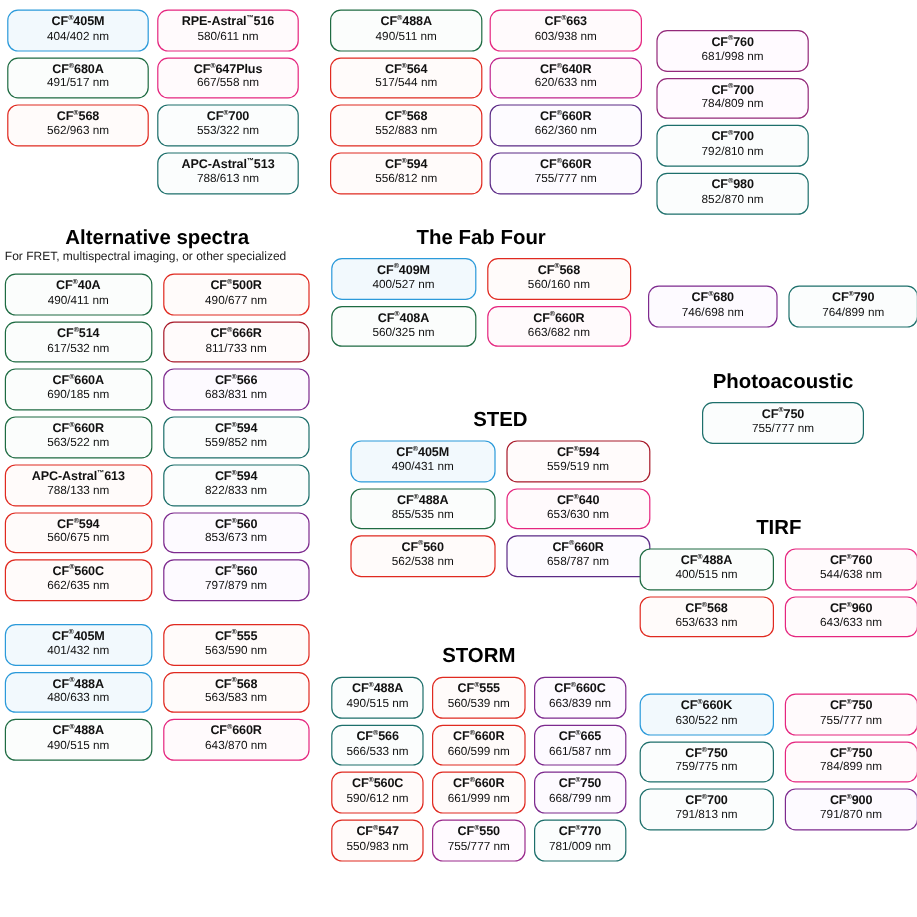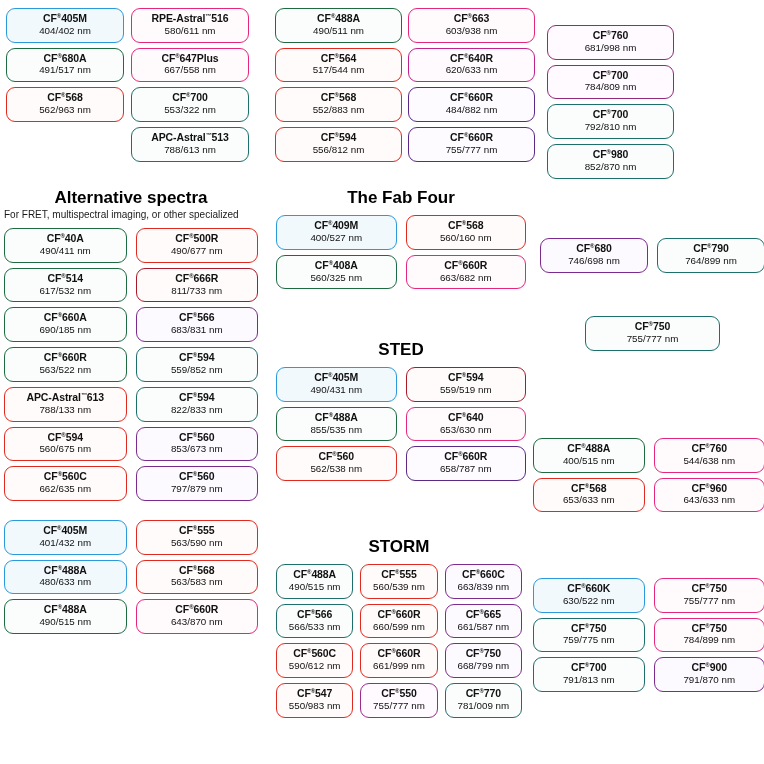--- a/index.html
+++ b/index.html
@@ -92,21 +92,21 @@
   #top-colA  { left: 6px;   top: 8px;   width: 118px; }
   #top-colB  { left: 131px; top: 8px;   width: 118px; }
   #top-colC  { left: 275px; top: 8px;   width: 127px; }
   #top-colD  { left: 408px; top: 8px;   width: 127px; }
   #top-colE  { left: 547px; top: 25px;  width: 127px; }
 
   #alt-sec   { left: 4px;   top: 188px; width: 254px; }
   #fab-sec   { left: 276px; top: 188px; width: 250px; }
   #pa-pair   { left: 540px; top: 238px; width: 225px; }
   #pa-sec    { left: 540px; top: 308px; width: 225px; }
-  #sted-sec  { left: 276px; top: 340px; width: 250px; }
+  #sted-sec  { left: 292px; top: 340px; width: 250px; }
   #tirf-sec  { left: 533px; top: 430px; width: 232px; }
   #sim-sec   { left: 4px;   top: 512px; width: 254px; }
   #storm-sec { left: 276px; top: 512px; width: 246px; margin-top: 25px; }
   #twop-sec  { left: 533px; top: 570px; width: 232px; }
 
   .sec-body { margin-top: 8px; }
 </style>
 </head>
 <body>
 
@@ -171,21 +171,21 @@
       <div class="pill c-pink">
         <div class="nm">CF<sup>®</sup>663</div>
         <div class="wl">603/938 nm</div>
       </div>
       <div class="pill c-magenta">
         <div class="nm">CF<sup>®</sup>640R</div>
         <div class="wl">620/633 nm</div>
       </div>
       <div class="pill c-violet">
         <div class="nm">CF<sup>®</sup>660R</div>
-        <div class="wl">484/882 nm</div>
+        <div class="wl">662/360 nm</div>
       </div>
       <div class="pill c-violet">
         <div class="nm">CF<sup>®</sup>660R</div>
         <div class="wl">755/777 nm</div>
       </div>
     </div>
 </div>
 <div class="blk" id="top-colE">
   <div class="grid g1">
       <div class="pill c-plum">
@@ -307,20 +307,21 @@
         <div class="wl">746/698 nm</div>
       </div>
       <div class="pill c-teal">
         <div class="nm">CF<sup>®</sup>790</div>
         <div class="wl">764/899 nm</div>
       </div>
     </div>
 </div>
 
 <div class="blk" id="pa-sec">
+  <div class="sec-title big">Photoacoustic</div>
   <div class="sec-body" style="padding:0 45px;">
     <div class="grid g1">
         <div class="pill c-teal">
           <div class="nm">CF<sup>®</sup>750</div>
           <div class="wl">755/777 nm</div>
         </div>
       </div>
   </div>
 </div>
 
@@ -352,20 +353,21 @@
         </div>
         <div class="pill c-violet">
           <div class="nm">CF<sup>®</sup>660R</div>
           <div class="wl">658/787 nm</div>
         </div>
       </div>
   </div>
 </div>
 
 <div class="blk" id="tirf-sec">
+  <div class="sec-title big">TIRF</div>
   <div class="sec-body grid g2">
     <div class="grid g1">
         <div class="pill c-green">
           <div class="nm">CF<sup>®</sup>488A</div>
           <div class="wl">400/515 nm</div>
         </div>
         <div class="pill c-red">
           <div class="nm">CF<sup>®</sup>568</div>
           <div class="wl">653/633 nm</div>
         </div>

